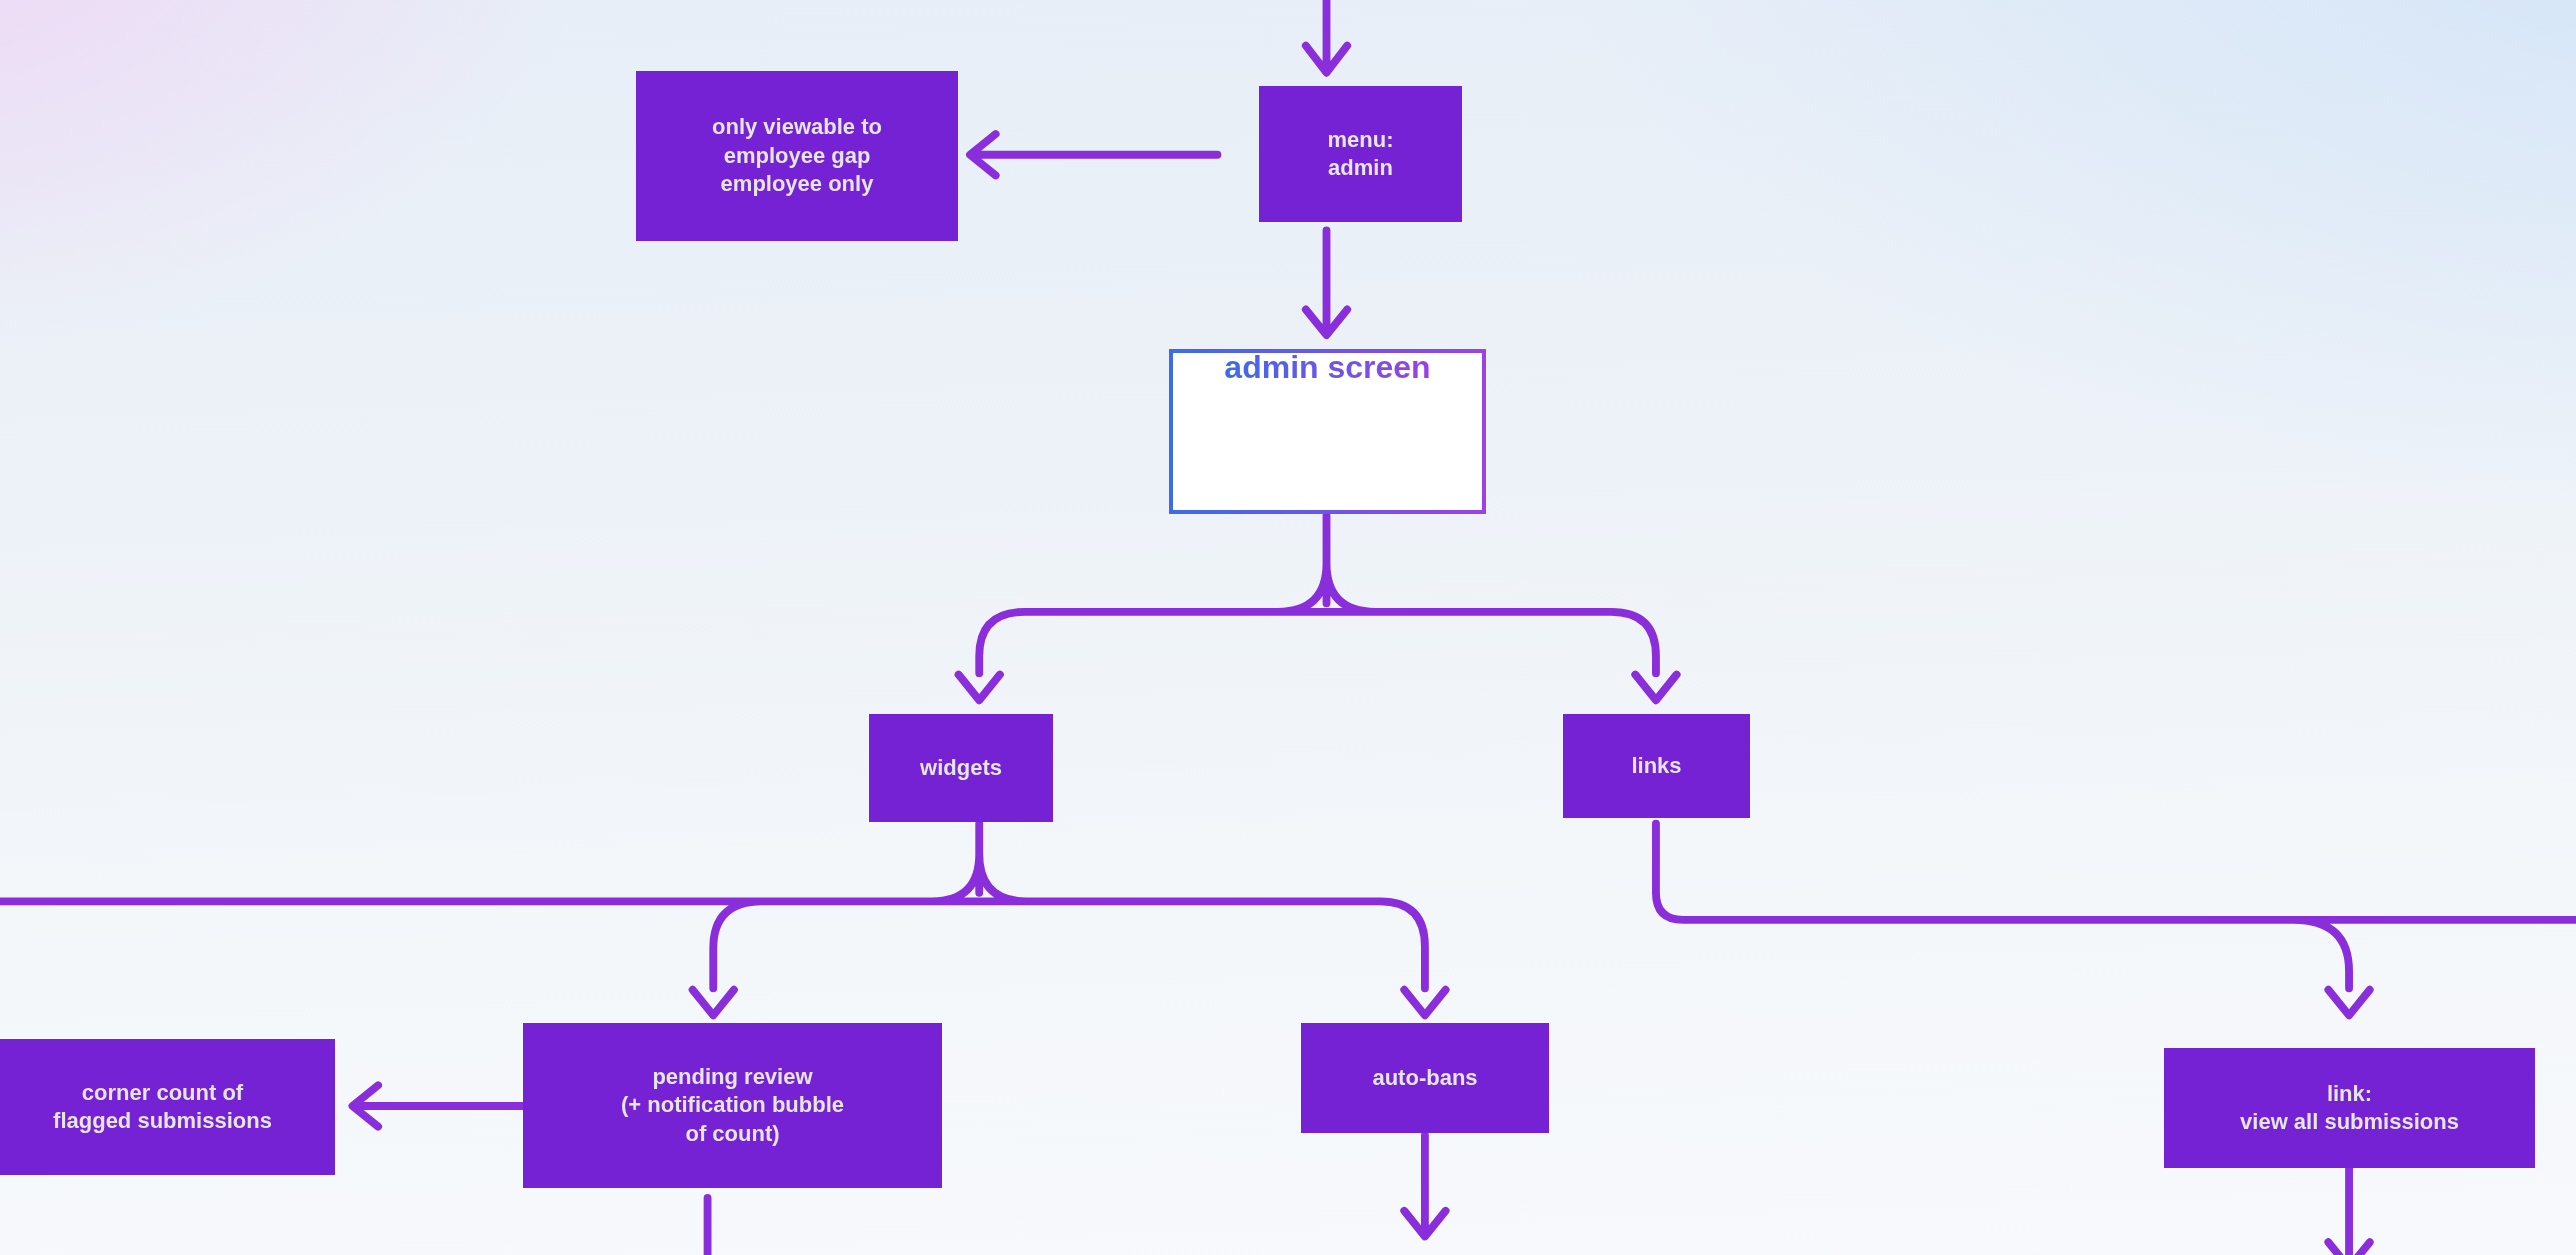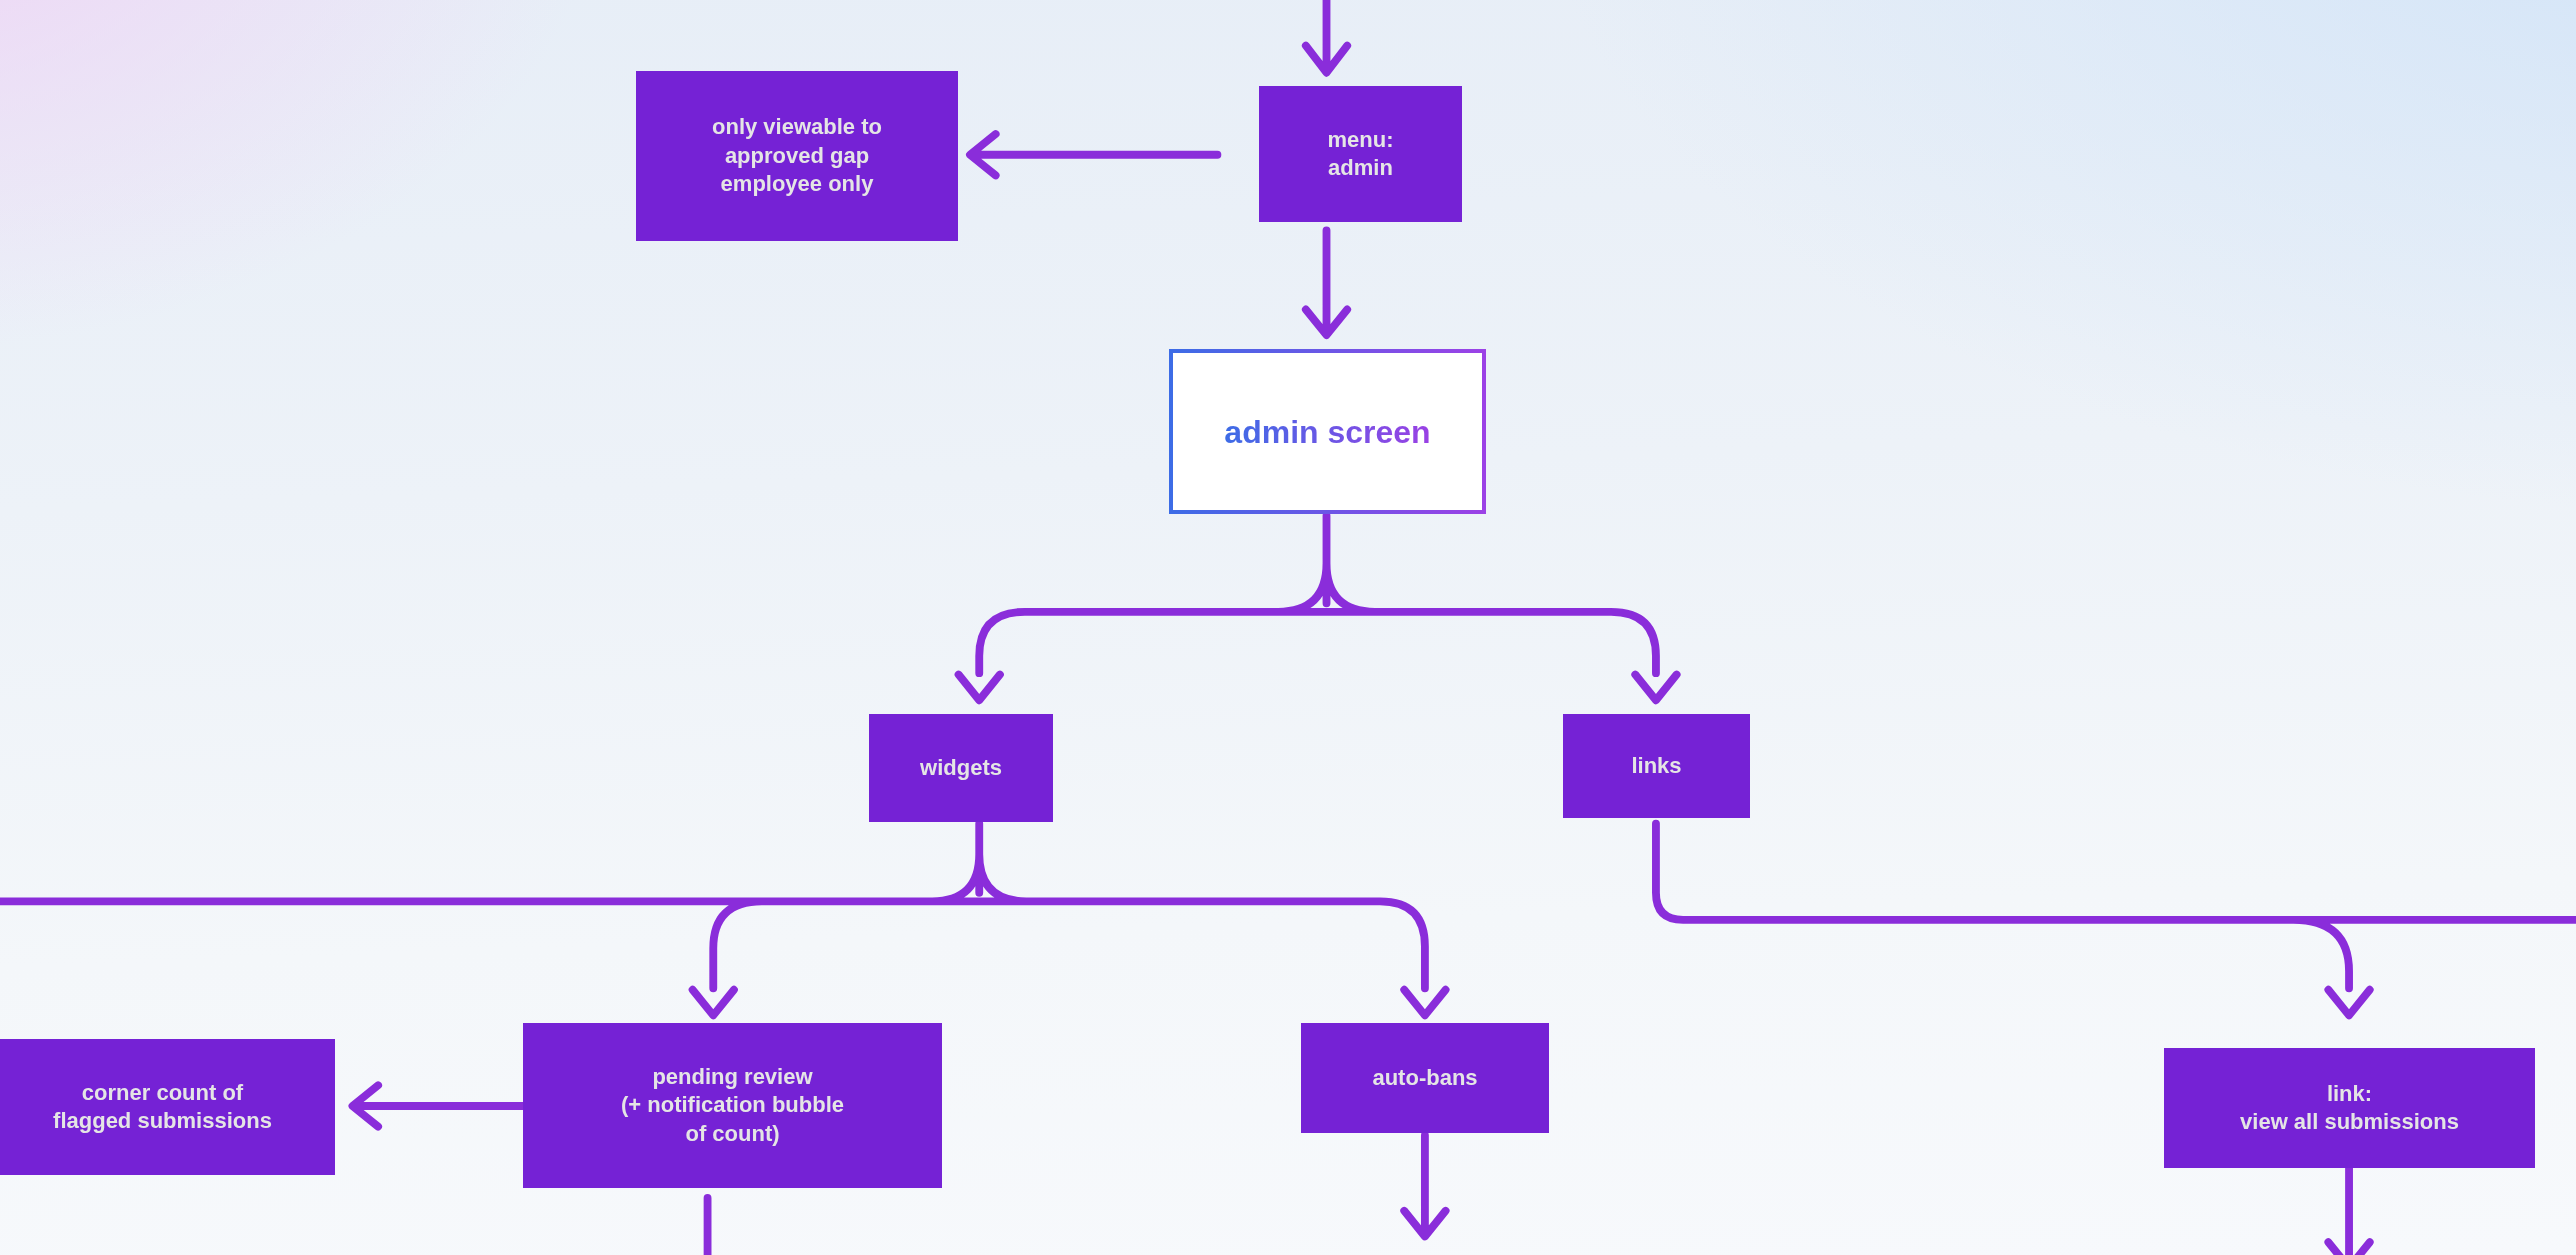--- a/index.html
+++ b/index.html
@@ -35,21 +35,20 @@
     align-items: center;
     justify-content: center;
     text-align: center;
   }
   .node span { display: block; white-space: nowrap; }
 
   .node-highlight {
     position: absolute;
     background: linear-gradient(90deg, #3c6ce6 0%, #9c41e6 100%);
     display: flex;
-    align-items: center;
     justify-content: center;
     text-align: center;
   }
   .node-highlight .fill {
     position: absolute;
     inset: 3.6px;
     background: #ffffff;
   }
   .node-highlight .grad-label {
     position: relative;
@@ -110,21 +109,21 @@
                M3265,1388 L3294,1424 L3323,1388"></path>
       <path d="M738,1551 L504,1551 M530,1522 L494,1551 L530,1580"></path>
       <path d="M992,1680 L992,1774"></path>
       <path d="M1998,1592 L1998,1732 M1969,1698 L1998,1734 L2027,1698"></path>
       <path d="M3294,1634 L3294,1778 M3265,1742 L3294,1778 L3323,1742"></path>
     </g>
   </svg>
 
   <div class="node n-note">
     <span>only viewable to</span>
-    <span>approved gap</span>
+    <span>employee gap</span>
     <span>employee only</span>
   </div>
 
   <div class="node n-menu">
     <span>menu:</span>
     <span>admin</span>
   </div>
 
   <div class="node-highlight n-admin">
     <div class="fill"></div>

